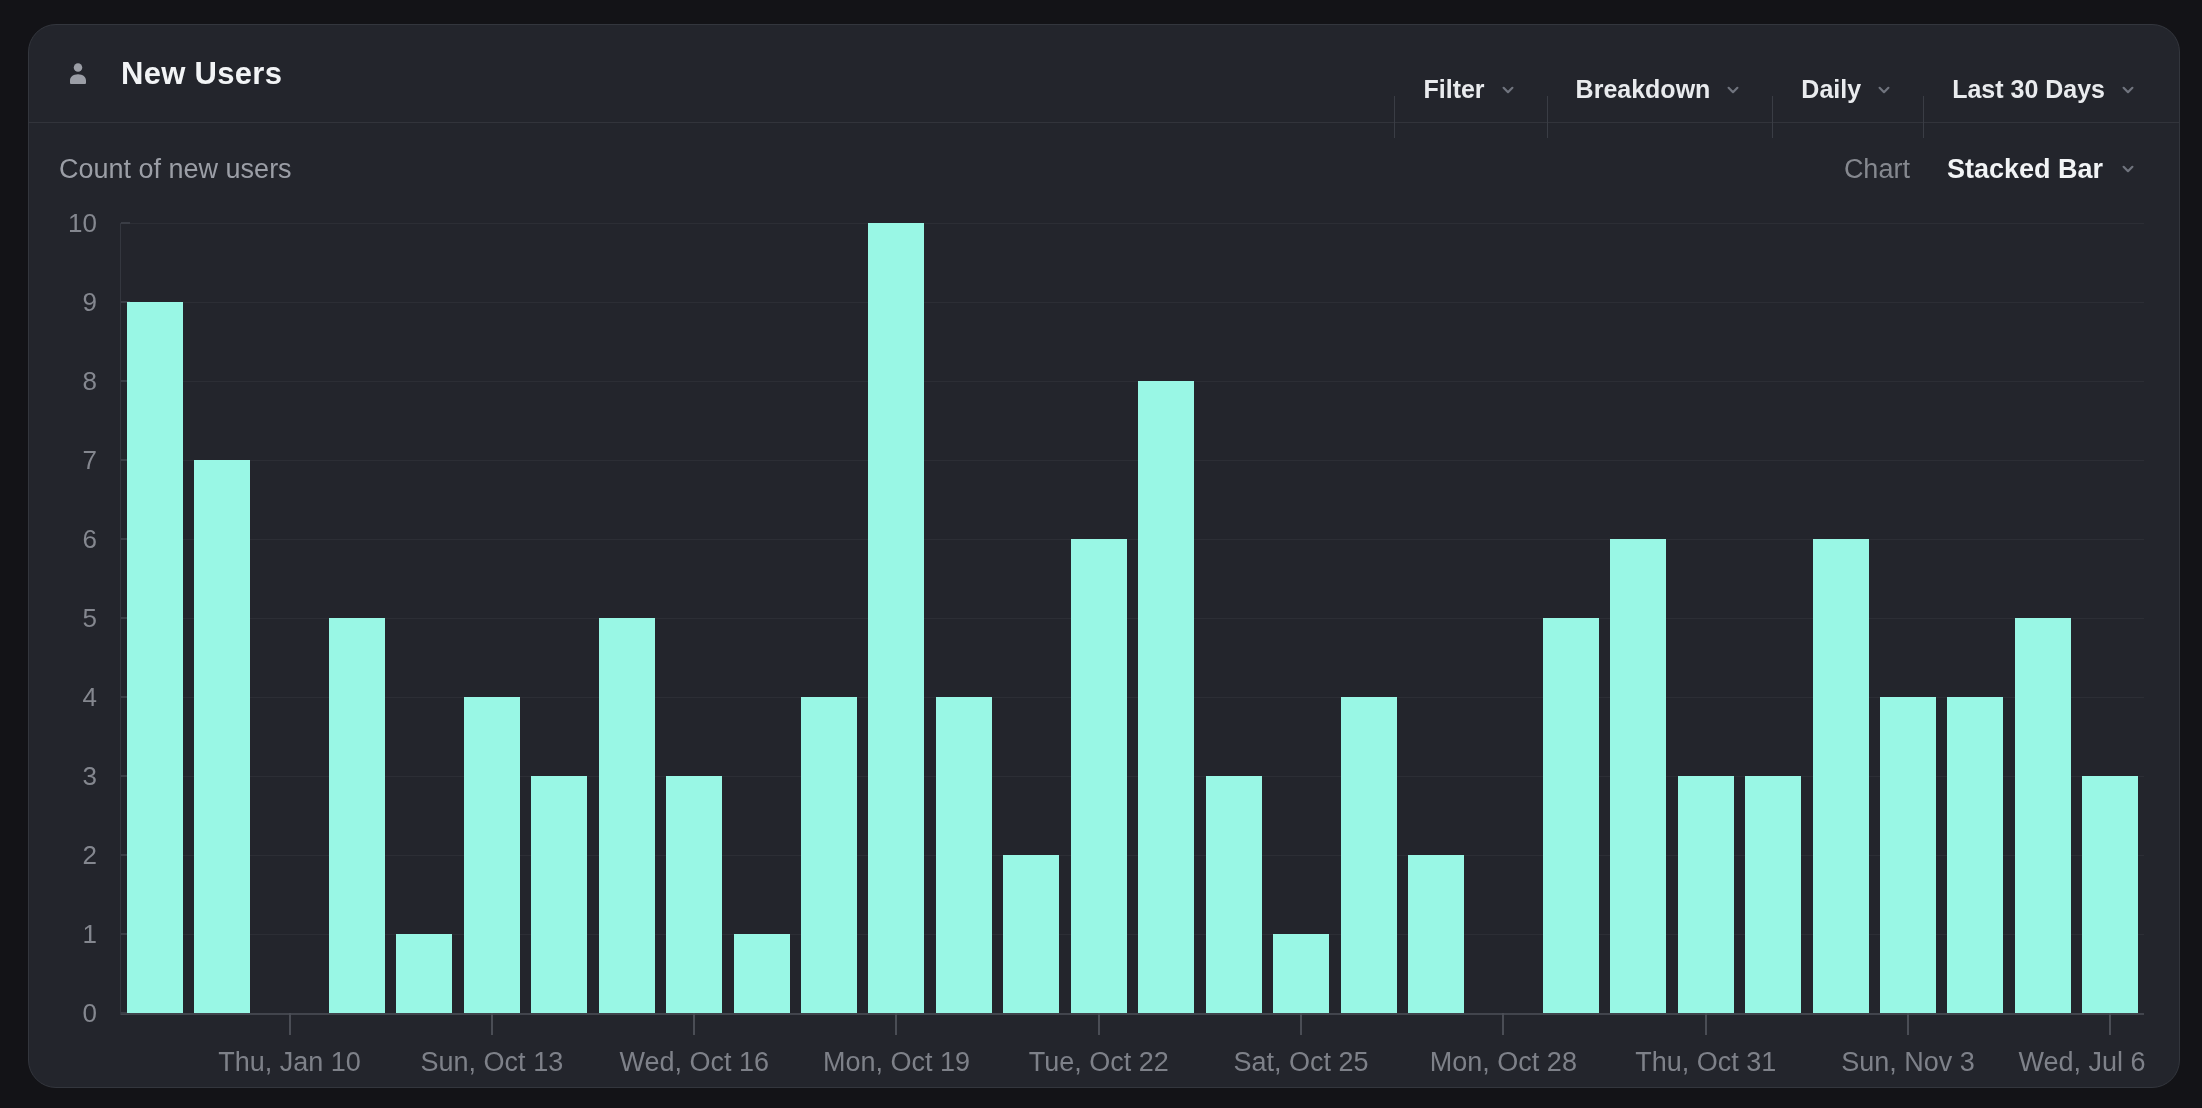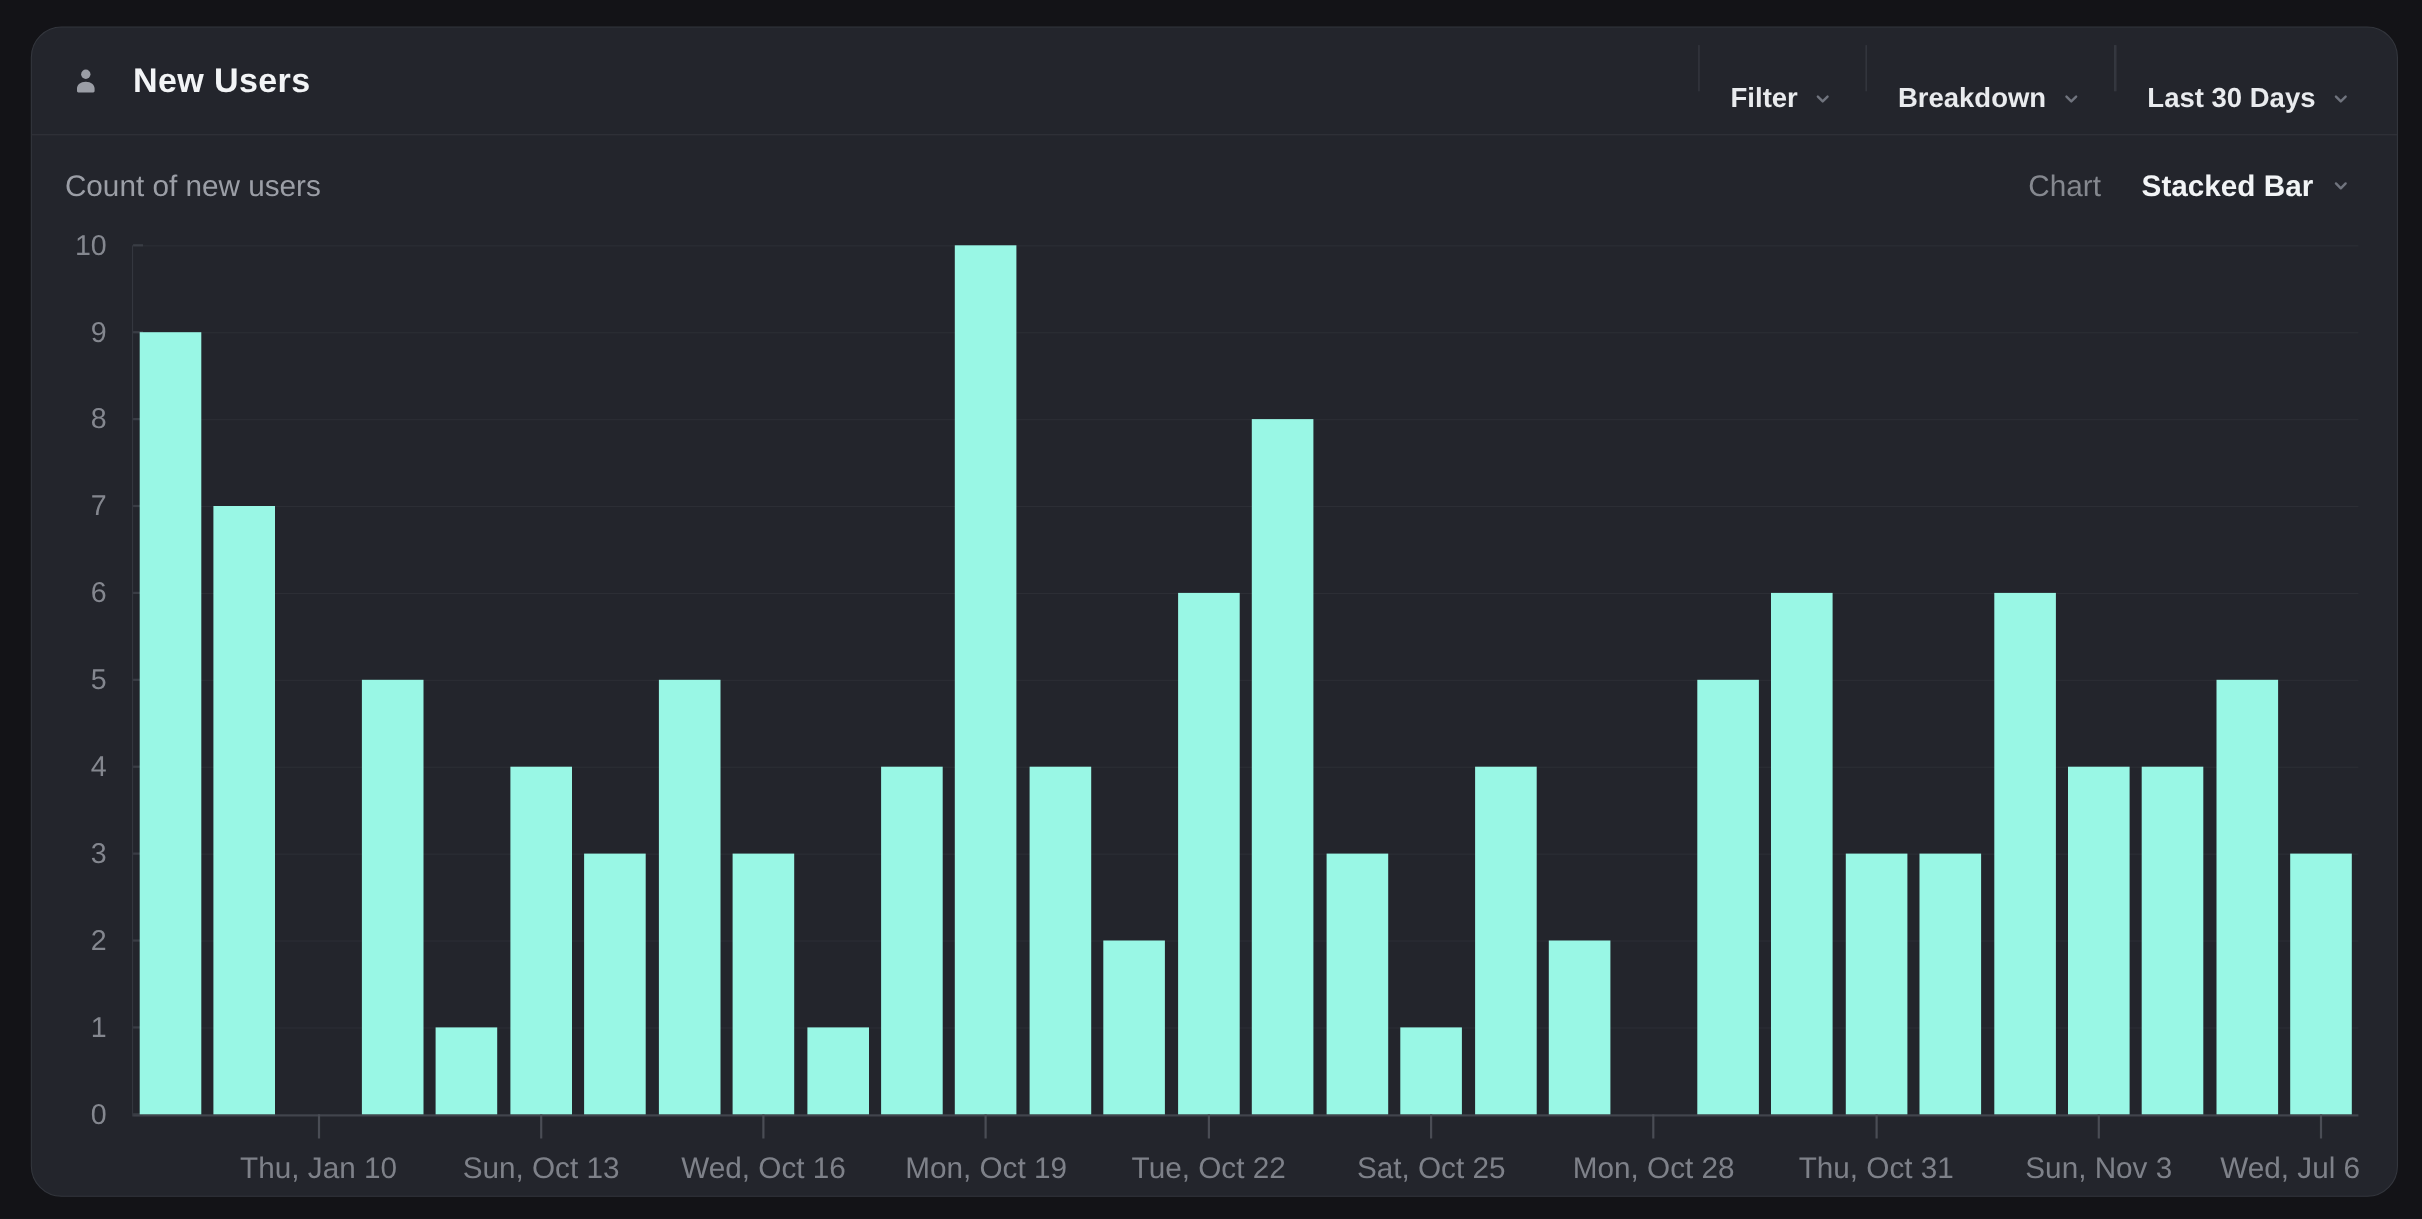--- a/index.html
+++ b/index.html
@@ -23,21 +23,21 @@
     position: absolute; left: 0; top: 0; right: 0; height: 98px;
     border-bottom: 1px solid #32343B;
     display: flex; align-items: center;
     padding: 0 40px 0 34px;
   }
   .header-left { display: flex; align-items: center; gap: 28px; }
   .user-icon svg { display: block; }
   .card-title {
     font-size: 31px; font-weight: 700; color: #F2F4F6; letter-spacing: .3px;
   }
-  .header-controls { margin-left: auto; display: flex; align-items: flex-start; height: 100%; margin-top: 32px; }
+  .header-controls { margin-left: auto; display: flex; align-items: flex-end; height: 100%; margin-top: 32px; }
   .hdivider { width: 1px; height: 42px; background: #3A3D45; flex: 0 0 auto; }
   .control {
     display: flex; align-items: center; gap: 12px;
     padding: 0 28px; cursor: pointer; height: 100%;
   }
   .control-label { font-size: 25px; font-weight: 600; color: #E9EBEE; white-space: nowrap; }
   .chev { display: inline-flex; }
   
   .subheader {
     position: absolute; left: 0; top: 99px; right: 0; height: 86px;
@@ -98,20 +98,28 @@
       <div class="hdivider"></div>
       <div class="control">
         <span class="control-label">Breakdown</span>
         <span class="chev">
           <svg width="22" height="22" viewBox="0 0 20 20" fill="none">
               <polyline points="6,8 10,12 14,8" stroke="#70747E" stroke-width="2" stroke-linecap="round" stroke-linejoin="round"></polyline>
             </svg>
         </span>
       </div>
       <div class="hdivider"></div>
+      <div class="control">
+        <span class="control-label">Daily</span>
+        <span class="chev">
+          <svg width="22" height="22" viewBox="0 0 20 20" fill="none">
+              <polyline points="6,8 10,12 14,8" stroke="#70747E" stroke-width="2" stroke-linecap="round" stroke-linejoin="round"></polyline>
+            </svg>
+        </span>
+      </div>
       <div class="hdivider"></div>
       <div class="control" style="padding-right:0;">
         <span class="control-label">Last 30 Days</span>
         <span class="chev">
           <svg width="22" height="22" viewBox="0 0 20 20" fill="none">
               <polyline points="6,8 10,12 14,8" stroke="#70747E" stroke-width="2" stroke-linecap="round" stroke-linejoin="round"></polyline>
             </svg>
         </span>
       </div>
     </div>

